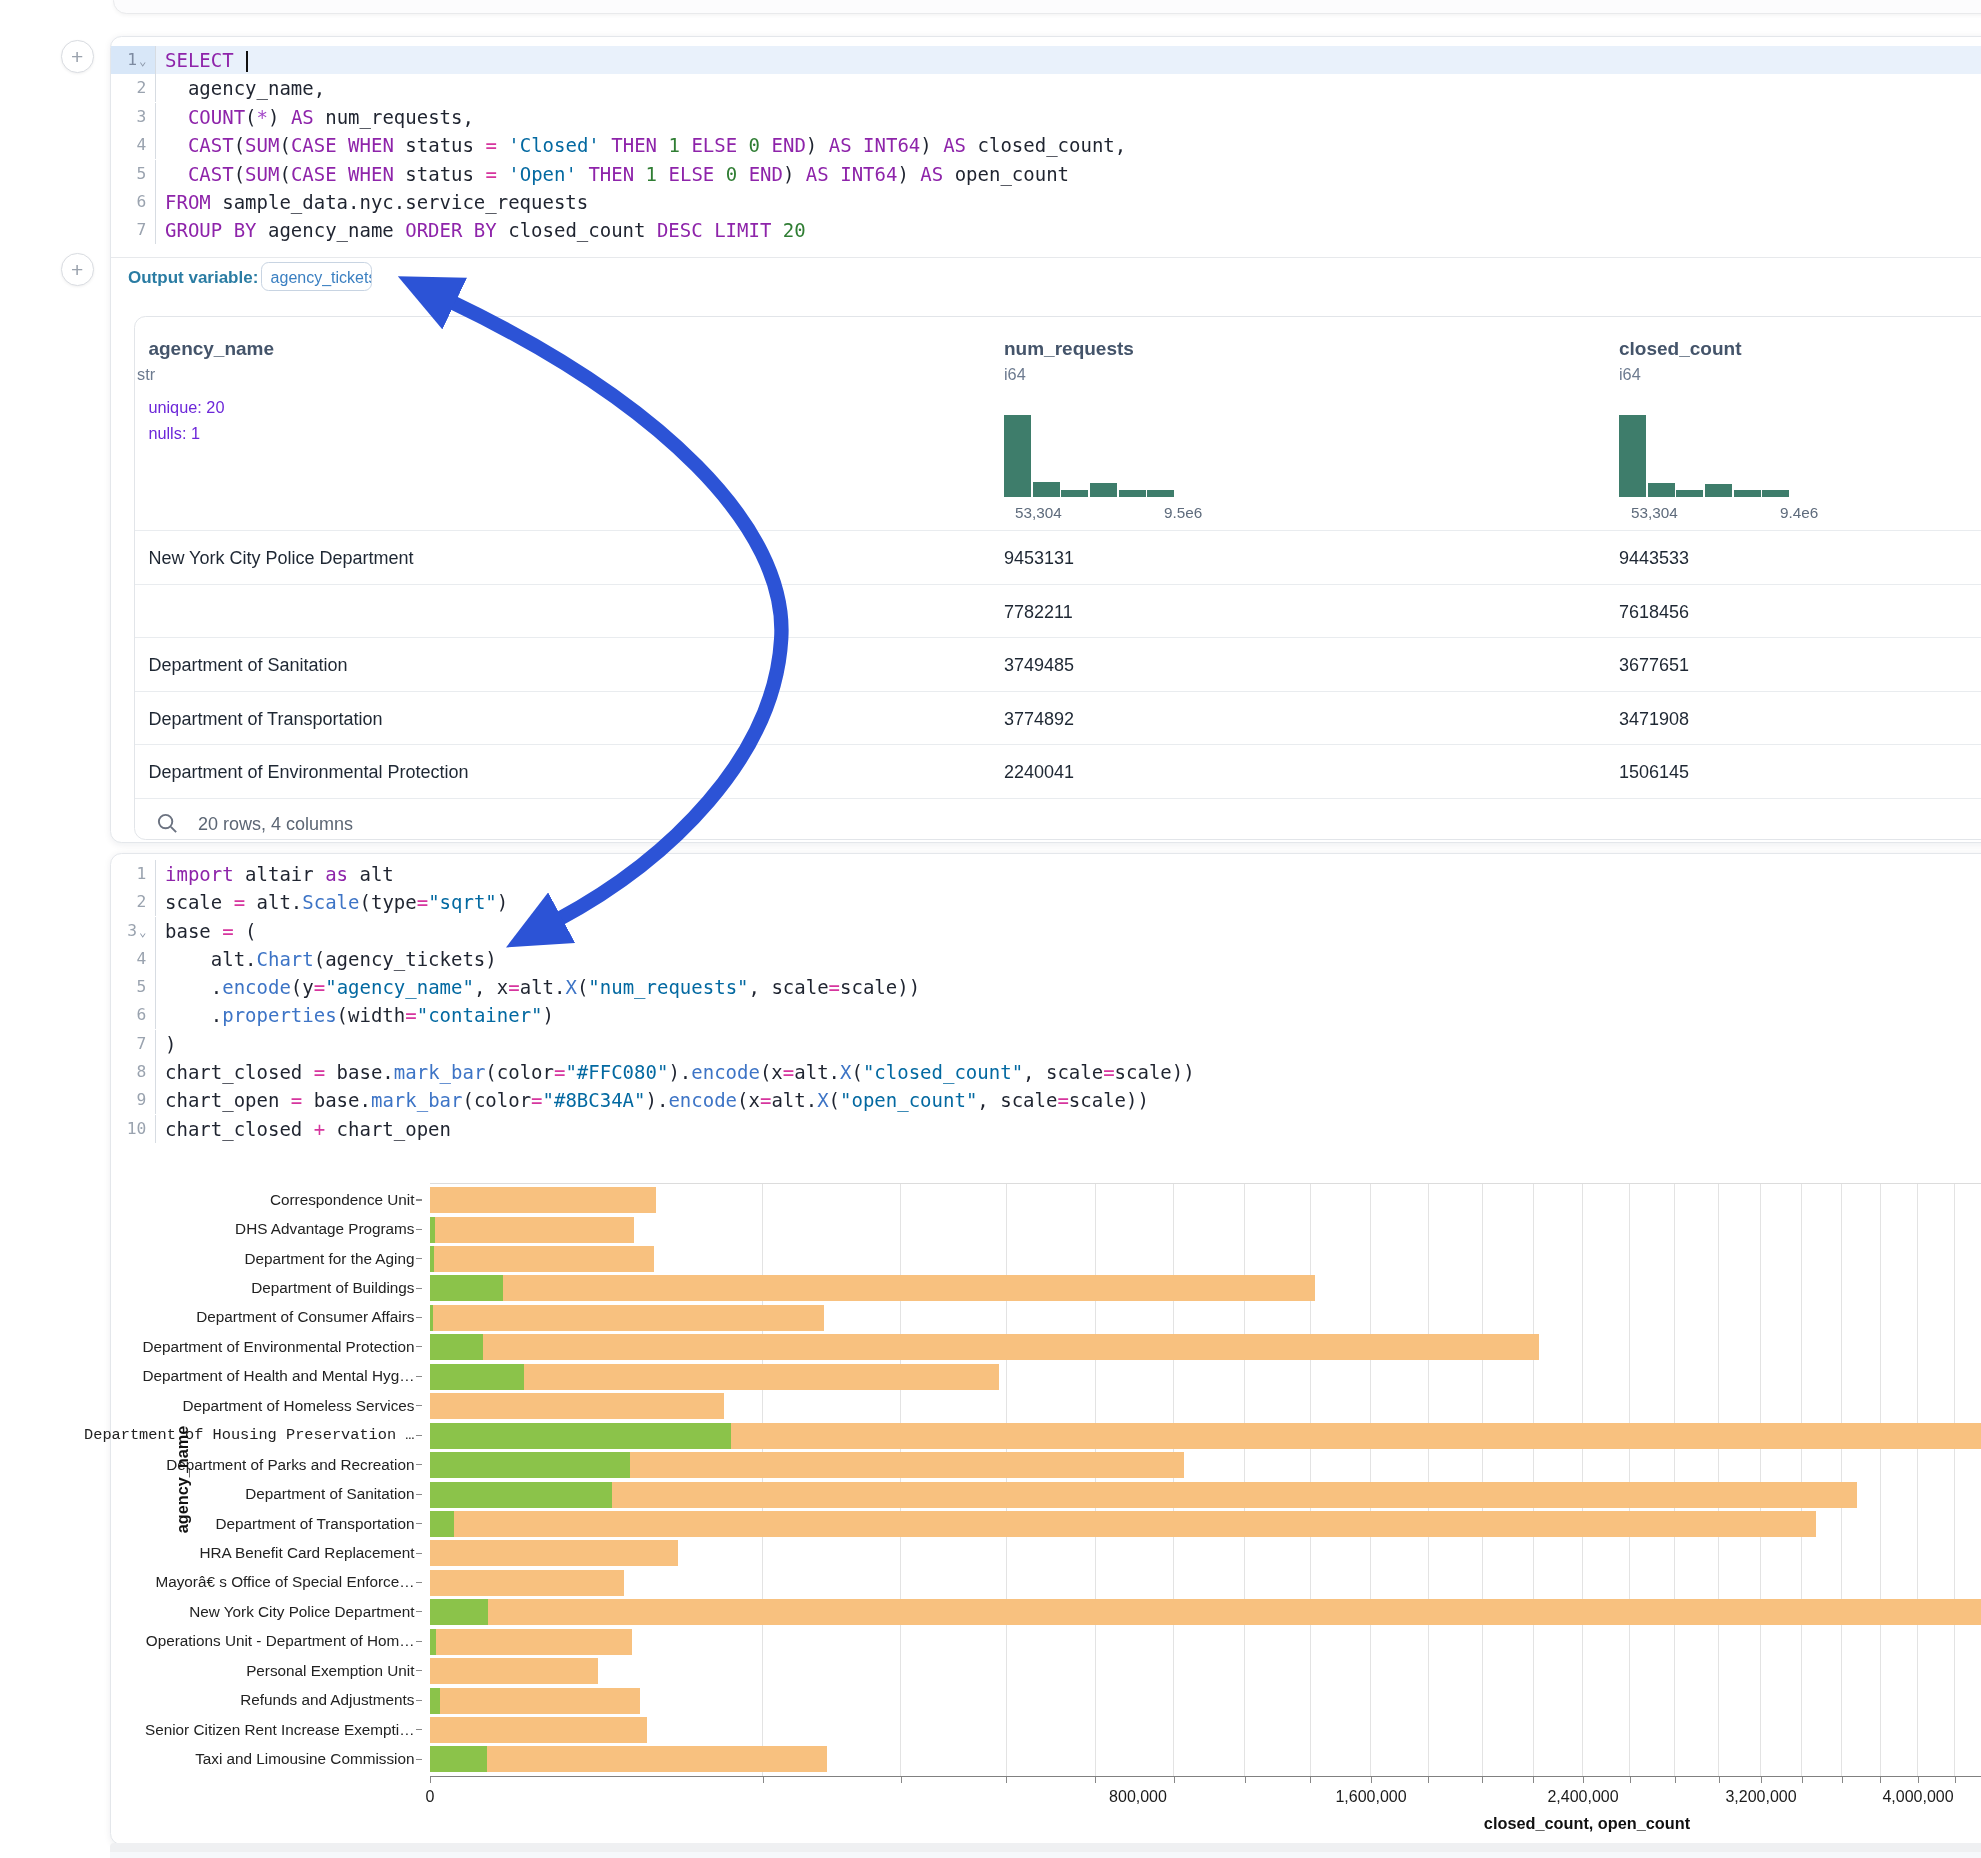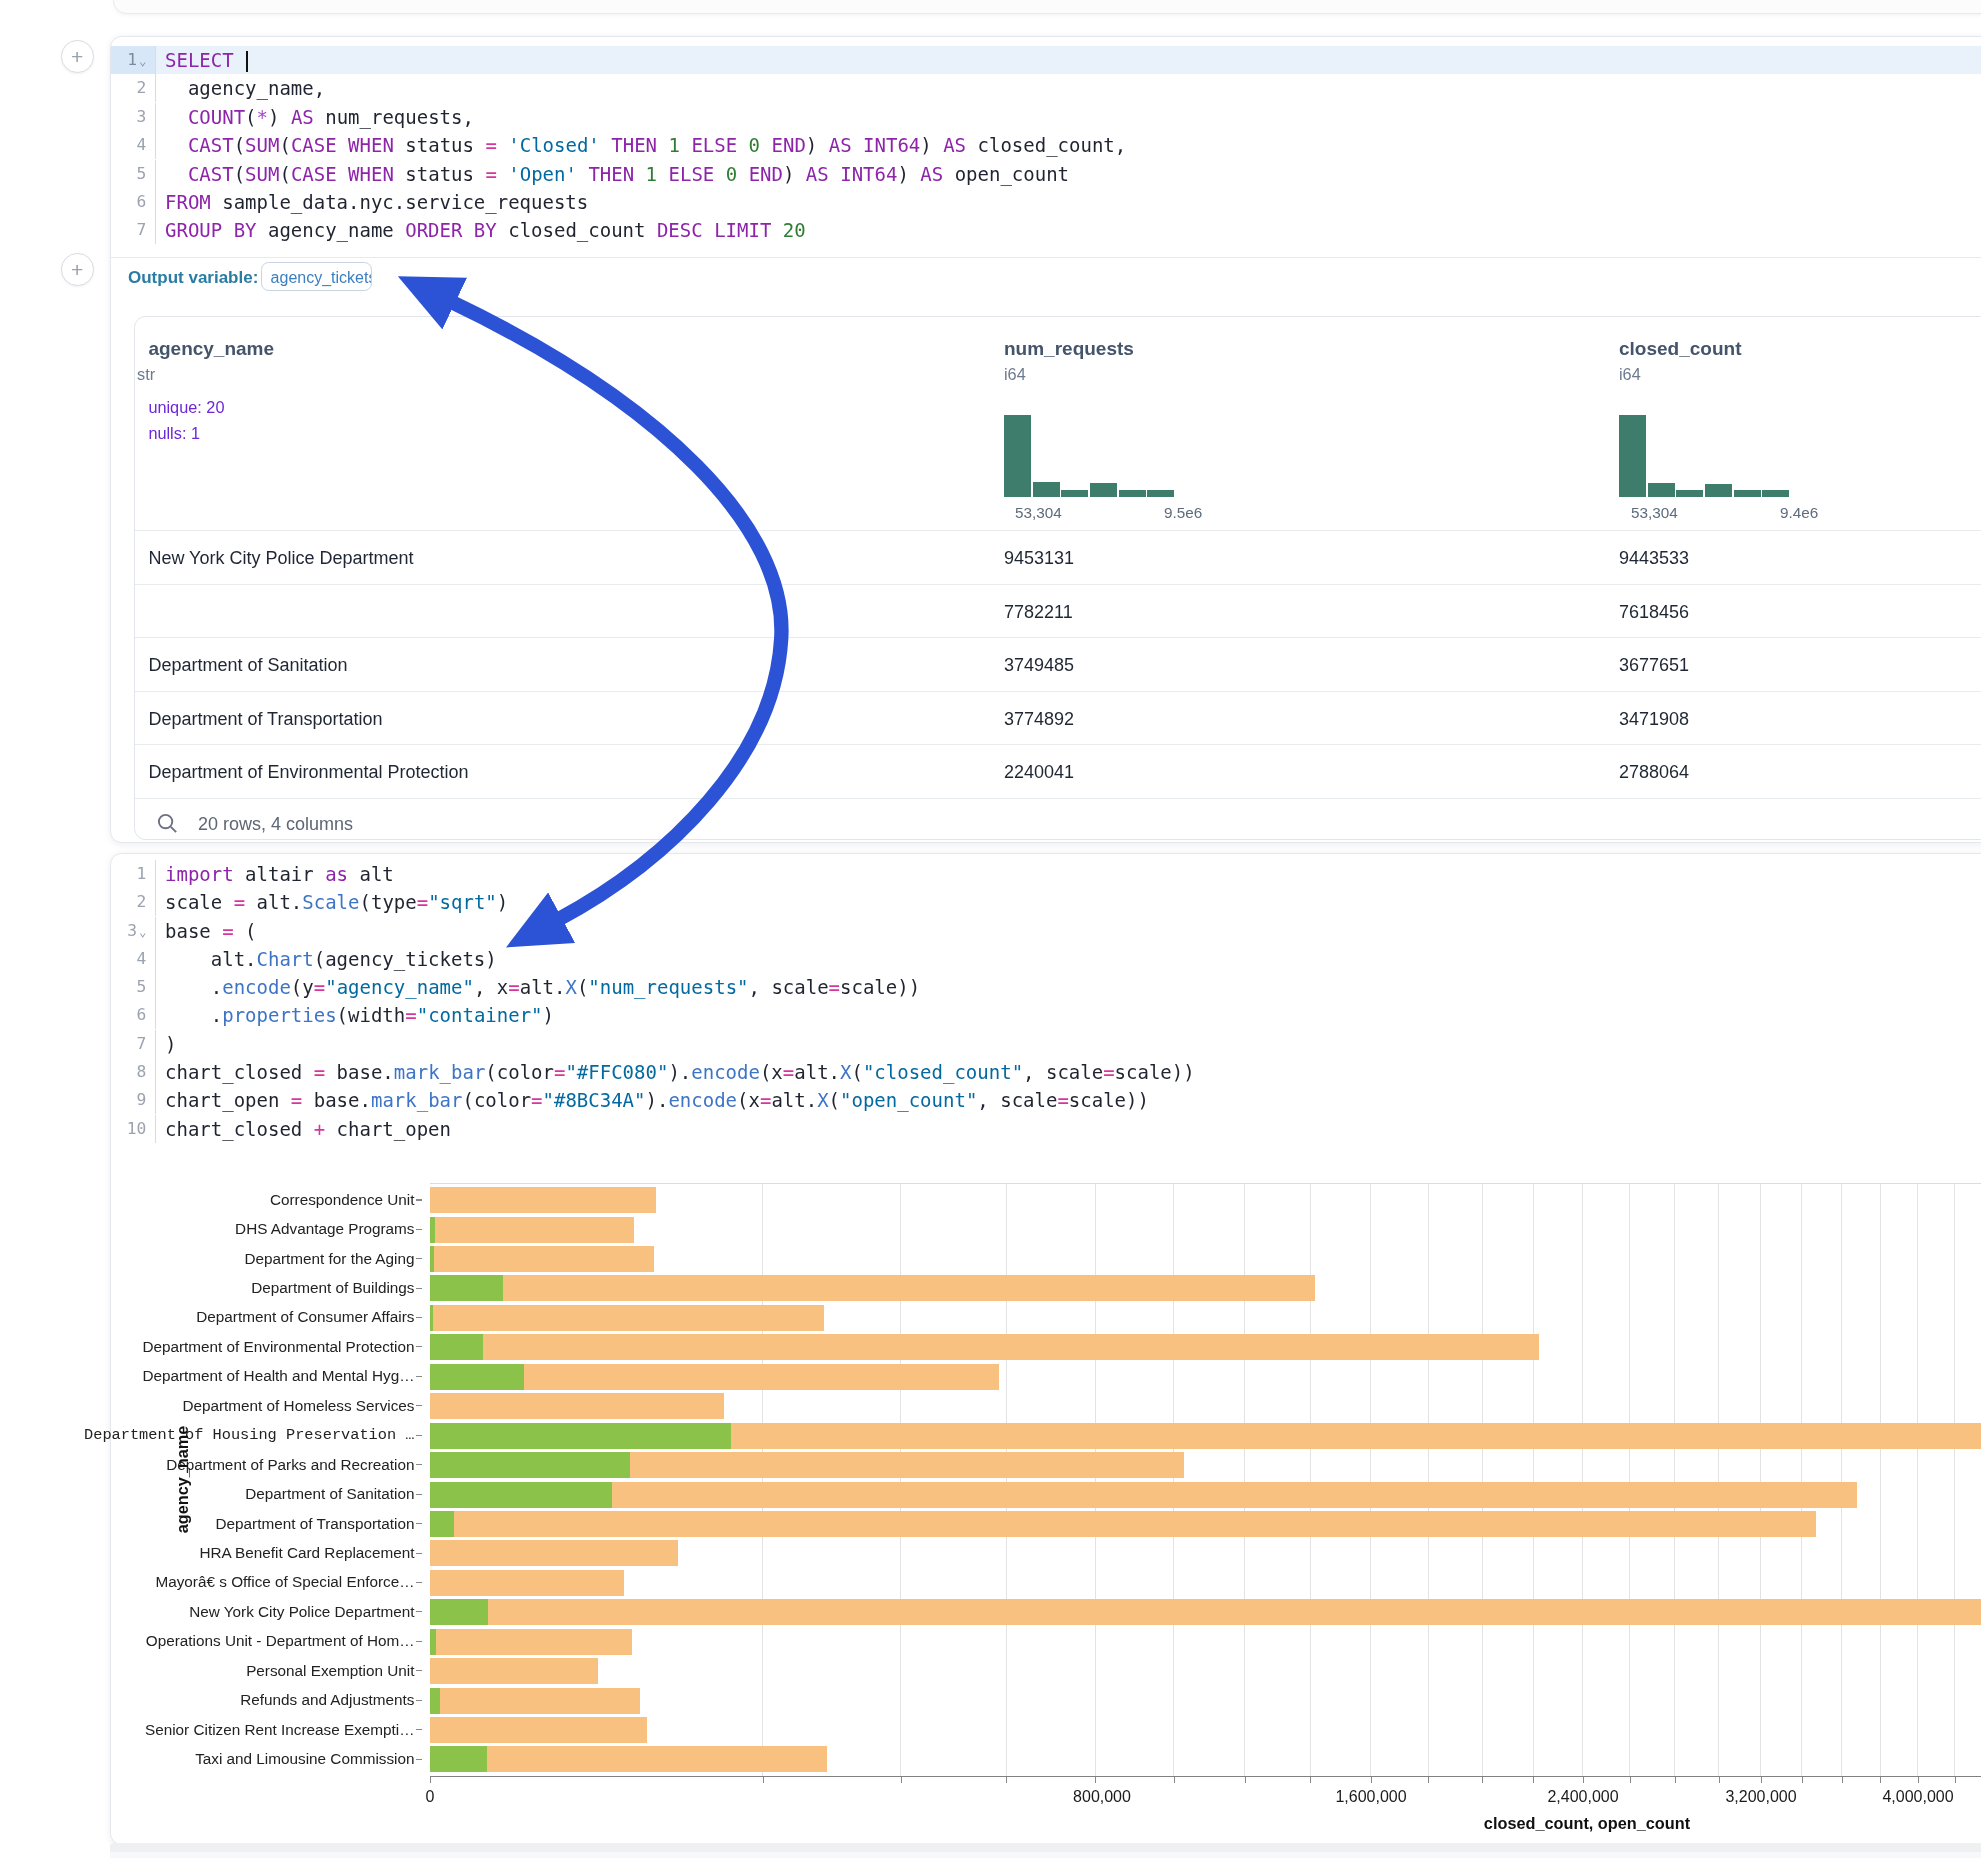--- a/index.html
+++ b/index.html
@@ -136,21 +136,21 @@
           <span style="left: 1484px;">3677651</span>
         </div>
         <div class="tbl-row" style="top: 374px;">
           <span style="left: 13.4px;">Department of Transportation</span>
           <span style="left: 869px;">3774892</span>
           <span style="left: 1484px;">3471908</span>
         </div>
         <div class="tbl-row" style="top: 427px;">
           <span style="left: 13.4px;">Department of Environmental Protection</span>
           <span style="left: 869px;">2240041</span>
-          <span style="left: 1484px;">2788064</span>
+          <span style="left: 1484px;">1506145</span>
         </div>
       </div>
     <div class="tbl-footer" style="top:481px;height:40px;">
       <svg class="search-icon" viewBox="0 0 24 24">
         <circle cx="10" cy="10" r="7" fill="none" stroke="#6b7280" stroke-width="2"></circle>
         <line x1="15.5" y1="15.5" x2="21" y2="21" stroke="#6b7280" stroke-width="2"></line>
       </svg>
       <span class="tbl-footer-text">20 rows, 4 columns</span>
     </div>
   </div>
@@ -289,21 +289,21 @@
     <div class="axis-tick" style="left: 1630px; top: 1777px;"></div>
     <div class="axis-tick" style="left: 1675px; top: 1777px;"></div>
     <div class="axis-tick" style="left: 1719px; top: 1777px;"></div>
     <div class="axis-tick" style="left: 1761px; top: 1777px;"></div>
     <div class="axis-tick" style="left: 1802px; top: 1777px;"></div>
     <div class="axis-tick" style="left: 1842px; top: 1777px;"></div>
     <div class="axis-tick" style="left: 1880px; top: 1777px;"></div>
     <div class="axis-tick" style="left: 1918px; top: 1777px;"></div>
     <div class="axis-tick" style="left: 1955px; top: 1777px;"></div>
     <div class="axis-num" style="left: 430px; top: 1788px;">0</div>
-    <div class="axis-num" style="left: 1102px; top: 1788px;">800,000</div>
+    <div class="axis-num" style="left: 1138px; top: 1788px;">800,000</div>
     <div class="axis-num" style="left: 1371px; top: 1788px;">1,600,000</div>
     <div class="axis-num" style="left: 1583px; top: 1788px;">2,400,000</div>
     <div class="axis-num" style="left: 1761px; top: 1788px;">3,200,000</div>
     <div class="axis-num" style="left: 1918px; top: 1788px;">4,000,000</div>
   </div>
 <div class="axis-title-x" style="left:1587px;top:1814px;">closed_count, open_count</div>
 
 <div class="band1"></div>
 <div class="band2"></div>
 

